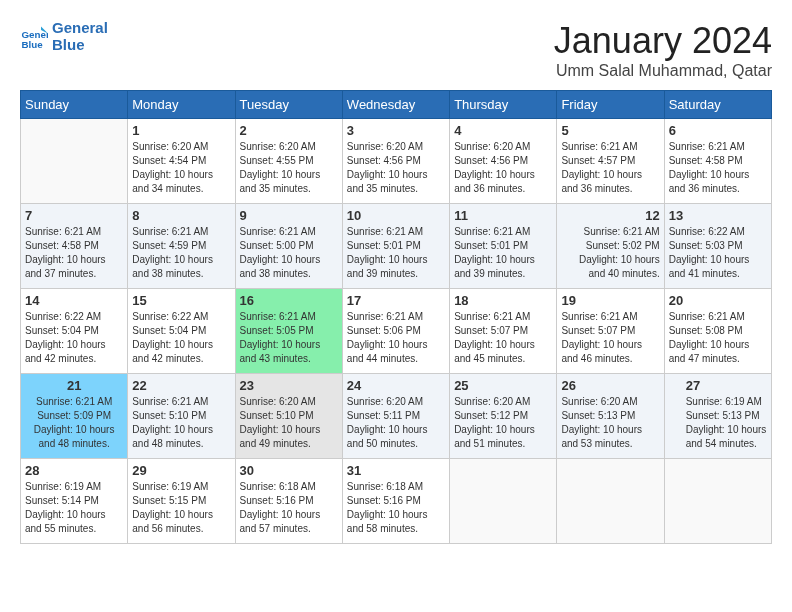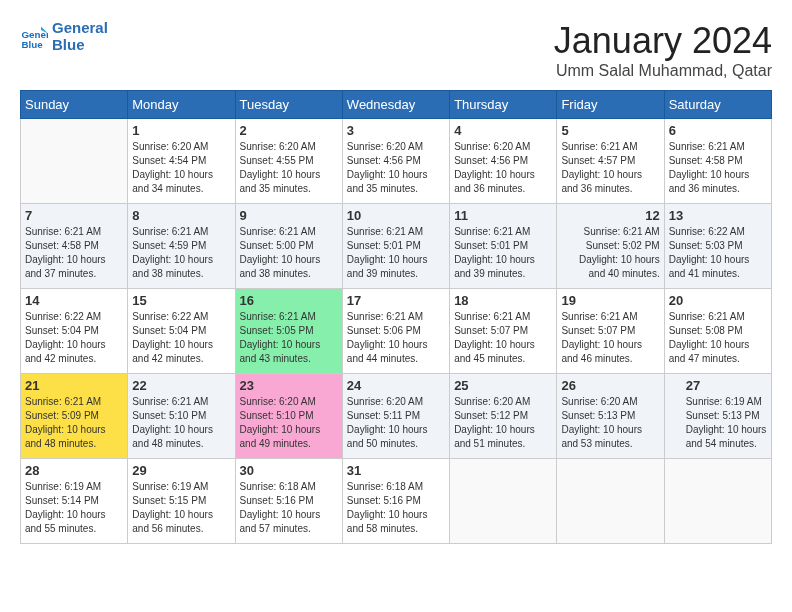--- a/index.html
+++ b/index.html
@@ -256,35 +256,35 @@
         </td>
         <td style="background: rgb(255, 255, 255);">
           <span class="day-num">20</span>
           <div class="day-info" style="white-space: pre-line;">Sunrise: 6:21 AM
 Sunset: 5:08 PM
 Daylight: 10 hours
 and 47 minutes.</div>
         </td>
       </tr>
       <tr>
-        <td style="background: #fde047;">
+        <td style="background: #7dd3fc; text-align: center;">
           <span class="day-num">21</span>
           <div class="day-info" style="white-space: pre-line;">Sunrise: 6:21 AM
 Sunset: 5:09 PM
 Daylight: 10 hours
 and 48 minutes.</div>
         </td>
         <td style="background: rgb(240, 244, 249);">
           <span class="day-num">22</span>
           <div class="day-info" style="white-space: pre-line;">Sunrise: 6:21 AM
 Sunset: 5:10 PM
 Daylight: 10 hours
 and 48 minutes.</div>
         </td>
-        <td style="background: #f9a8d4; margin-top: 29px;">
+        <td style="background: #e5e5e5; margin-top: 29px;">
           <span class="day-num">23</span>
           <div class="day-info" style="white-space: pre-line;">Sunrise: 6:20 AM
 Sunset: 5:10 PM
 Daylight: 10 hours
 and 49 minutes.</div>
         </td>
         <td style="background: rgb(240, 244, 249);">
           <span class="day-num">24</span>
           <div class="day-info" style="white-space: pre-line;">Sunrise: 6:20 AM
 Sunset: 5:11 PM

